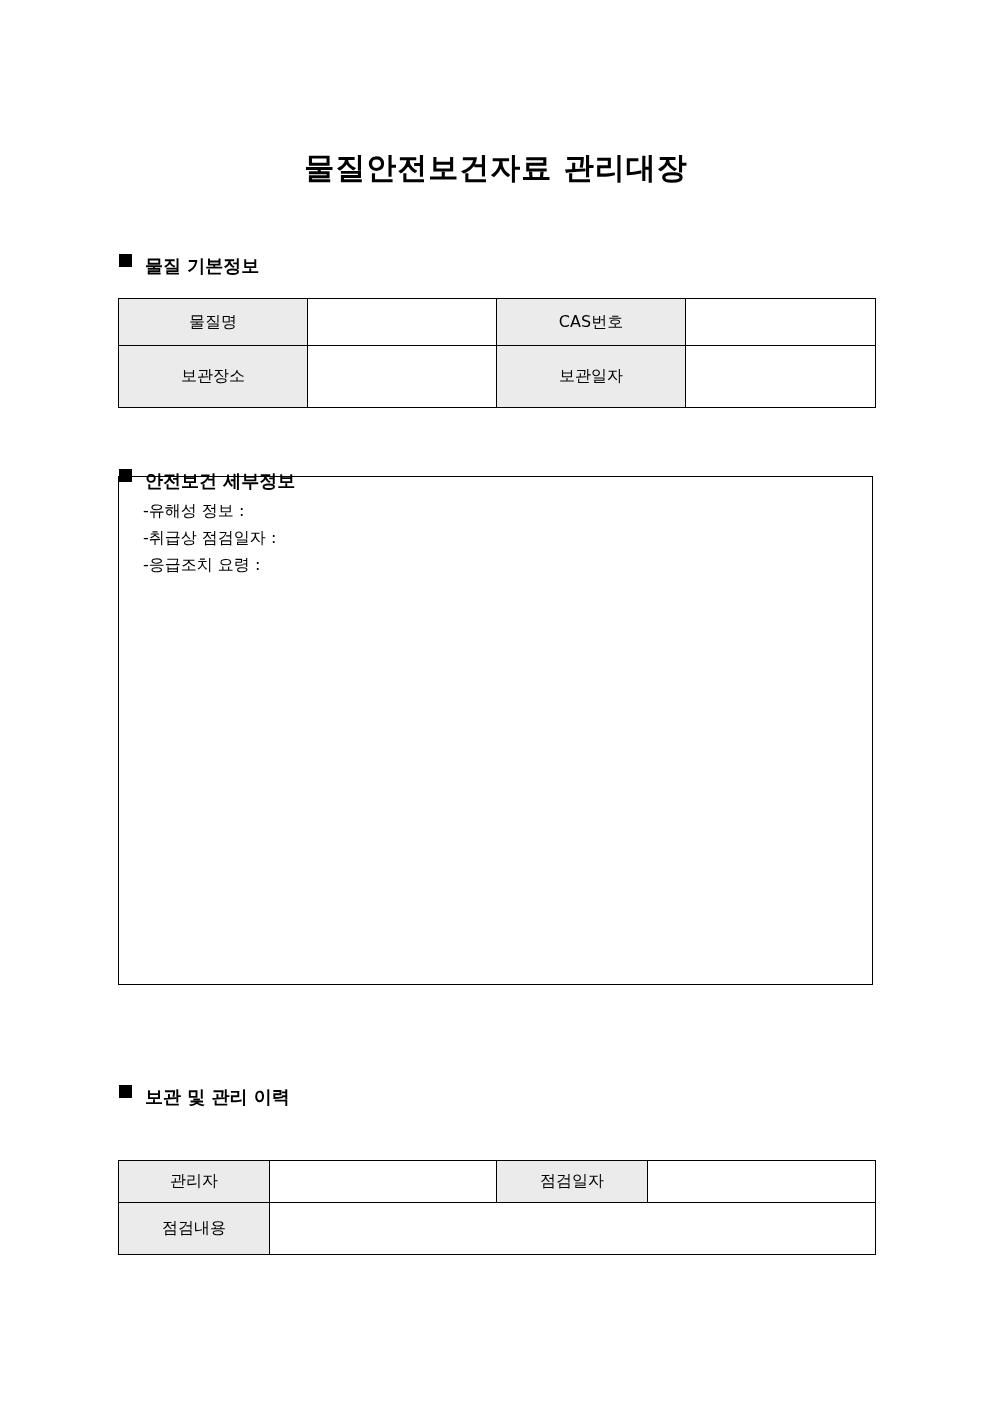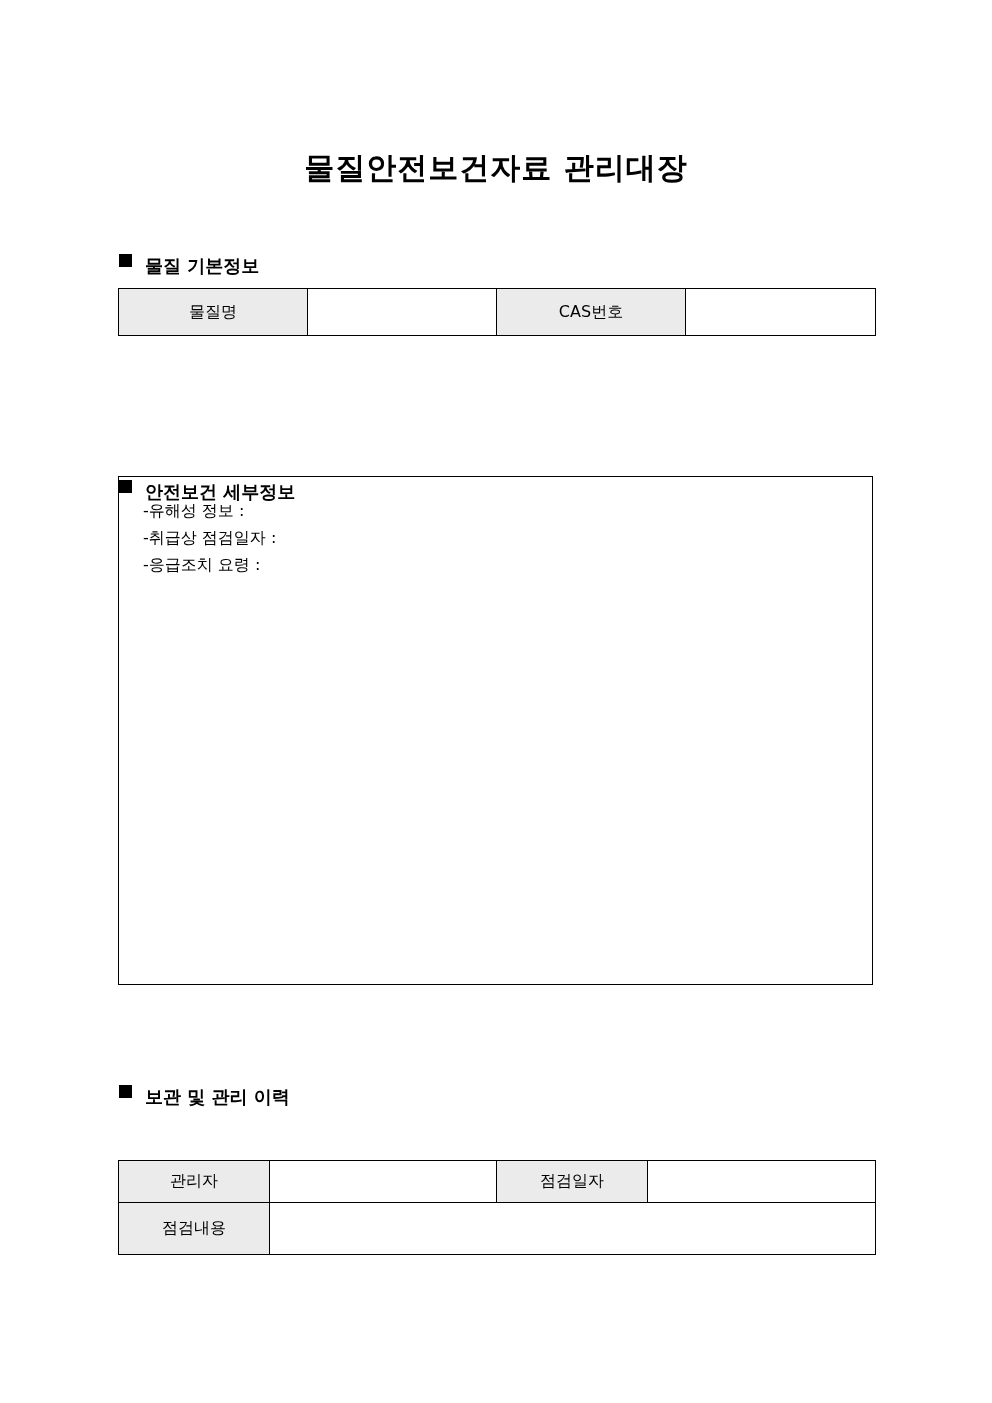--- a/index.html
+++ b/index.html
@@ -38,38 +38,44 @@
   </style>
 </head>
 <body>
 
 <div class="title">물질안전보건자료 관리대장</div>
 
 <div class="section-heading" style="top:254px;">
   <span class="sq"></span>
   <span>물질 기본정보</span>
 </div>
-<table class="grid" style="left:118px; top:288px; width:757px;">
+<table class="grid" style="left:118px; top:298px; width:757px;">
   <colgroup>
       <col style="width:189px">
       <col style="width:189px">
       <col style="width:189px">
       <col style="width:190px">
     </colgroup>
   <tbody>
       <tr style="height:47px;">
     <td class="label">물질명</td>
     <td class="value"></td>
     <td class="label">CAS번호</td>
     <td class="value"></td>
   </tr>
+  <tr style="height:62px;">
+    <td class="label">보관장소</td>
+    <td class="value"></td>
+    <td class="label">보관일자</td>
+    <td class="value"></td>
+  </tr>
 </tbody>
   </table>
 
-<div class="section-heading" style="top:469px;margin-top:11px;">
+<div class="section-heading" style="top:469px;">
   <span class="sq"></span>
   <span>안전보건 세부정보</span>
 </div>
 <div class="detail-box">
   <div class="detail-lines">
     <div class="detail-line">-유해성 정보 :</div>
     <div class="detail-line">-취급상 점검일자 :</div>
     <div class="detail-line">-응급조치 요령 :</div>
   </div>
 </div>

